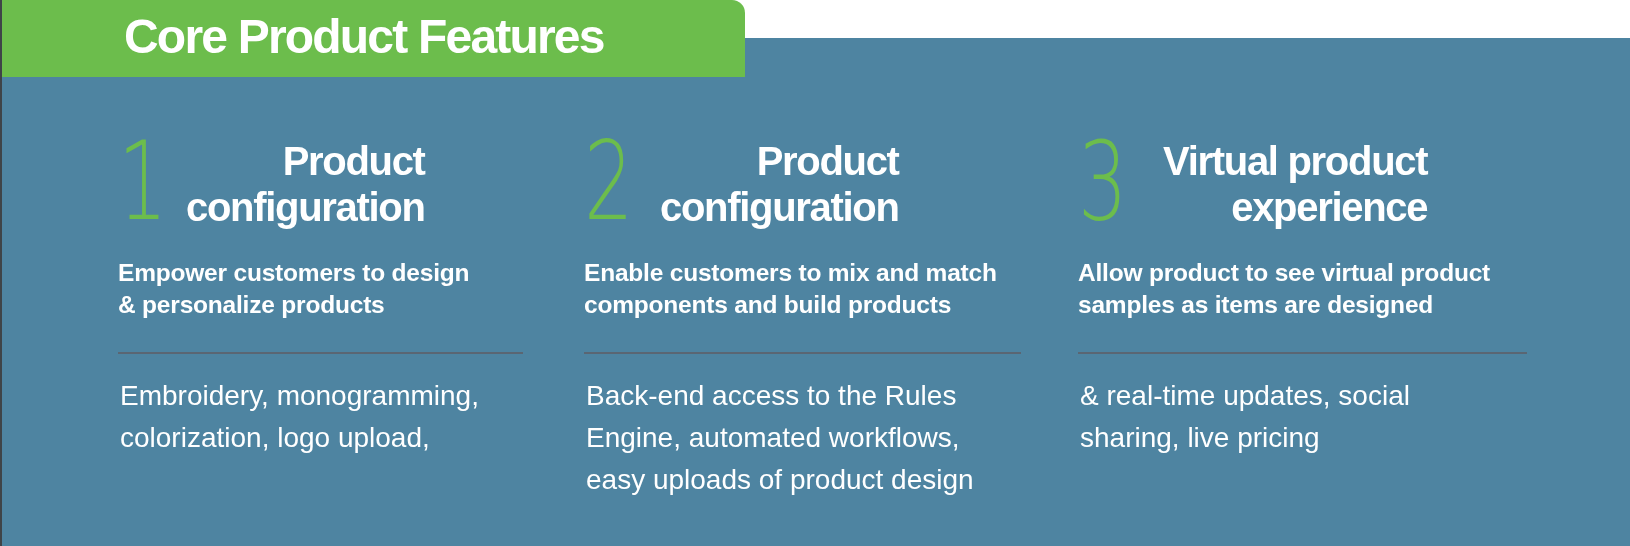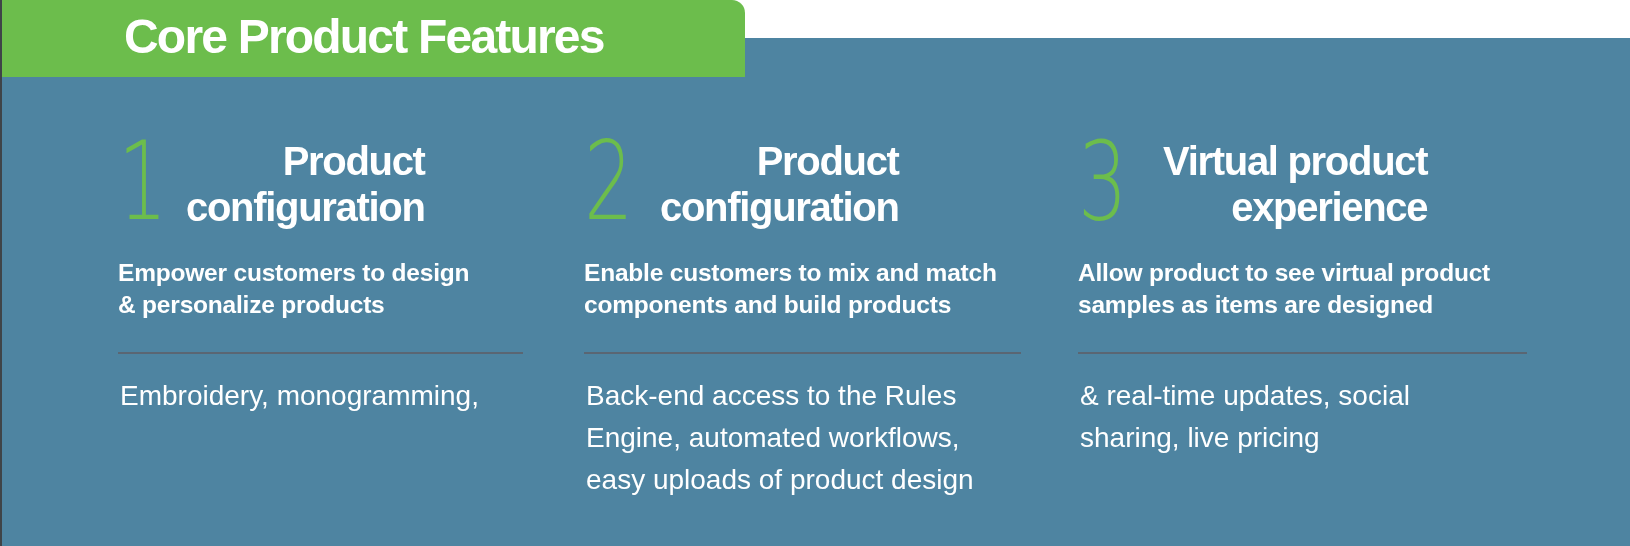--- a/index.html
+++ b/index.html
@@ -141,20 +141,21 @@
       <span class="line">Product</span>
       <span class="line">configuration</span>
     </h2>
     <p class="feature-sub">
       <span class="line">Empower customers to design</span>
       <span class="line">&amp; personalize products</span>
     </p>
     <hr class="feature-divider" style="left:0; width:405px;">
     <p class="feature-body">
       <span class="line">Embroidery, monogramming,</span>
+      <span class="line">colorization, logo upload,</span>
     </p>
   </section>
 
   <section class="feature" style="left:584px;">
     <div class="feature-num">2</div>
     <h2 class="feature-heading" style="left:76px;">
       <span class="line">Product</span>
       <span class="line">configuration</span>
     </h2>
     <p class="feature-sub">

